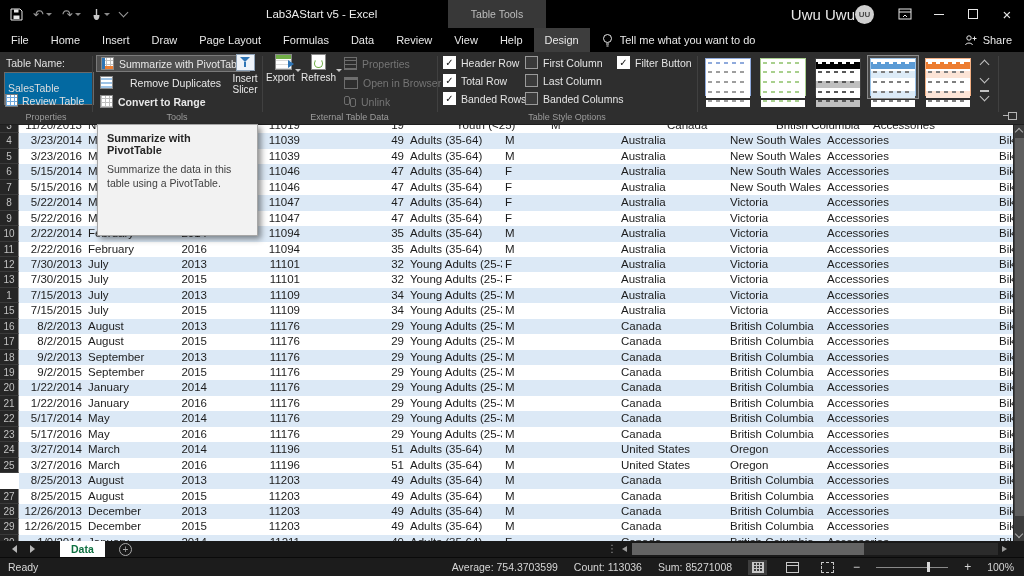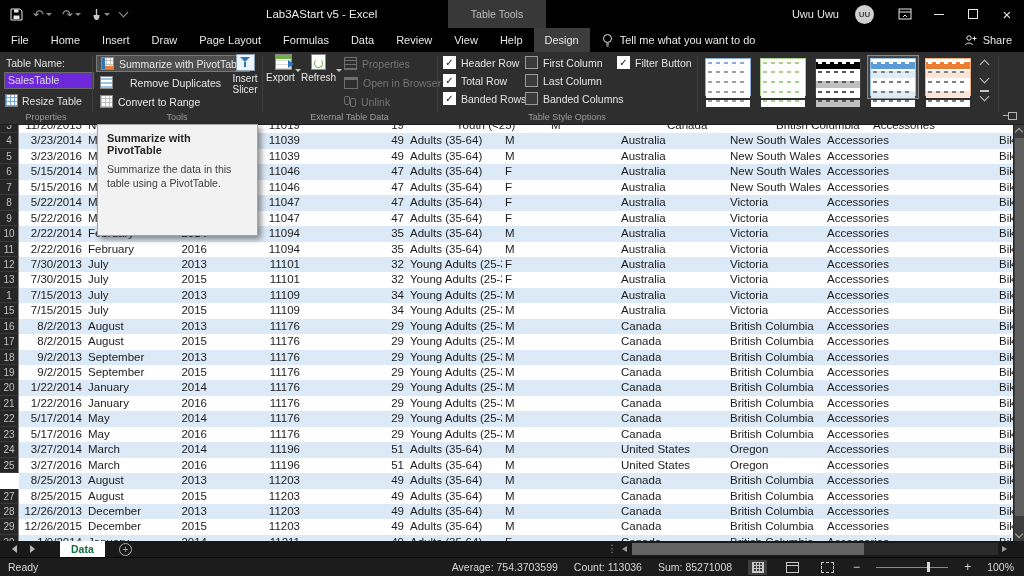--- a/index.html
+++ b/index.html
@@ -8,42 +8,42 @@
   
   .titlebar{position:absolute;left:0;top:0;width:1024px;height:28px;background:#000;}
   .qat{position:absolute;left:10px;top:0;height:28px;display:flex;align-items:center;gap:10px;}
   .qbtn{display:flex;align-items:center;gap:2px;color:#9A9A9A;font-size:13px;line-height:1;}
   .qbtn svg{display:block;}
   .mini-caret{width:0;height:0;border-left:3px solid transparent;border-right:3px solid transparent;border-top:3px solid #8A8A8A;}
   .doc-title{position:absolute;left:266px;top:0;height:28px;line-height:28px;color:#EDEDED;font-size:11.5px;}
   .ctx-box{position:absolute;left:448px;top:0;width:98px;height:28px;background:#383838;color:#BDBDBD;
            font-size:10.5px;text-align:center;line-height:28px;}
   .win-cluster{position:absolute;right:0;top:0;height:28px;display:flex;align-items:center;}
-  .user-name{color:#E8E8E8;font-size:11px;margin-right:16px;}
+  .user-name{color:#E8E8E8;font-size:15px;margin-right:0;}
   .avatar{width:19px;height:19px;border-radius:50%;background:#CFCFCF;color:#4A4A4A;font-size:8px;font-weight:bold;
           display:flex;align-items:center;justify-content:center;margin-right:14px;}
   .winbtn{width:34px;height:28px;display:flex;align-items:center;justify-content:center;color:#E8E8E8;}
   .mini-bar{width:10px;height:1px;background:#E8E8E8;}
   .restore-sq{width:8px;height:8px;border:1px solid #E8E8E8;position:relative;background:#000;}
   .restore-sq::before{content:'';position:absolute;left:2px;top:-4px;width:8px;height:8px;border:1px solid #E8E8E8;z-index:-1;}
   .close-x{font-size:15px;line-height:1;color:#E8E8E8;}
   
   .tabrow{position:absolute;left:0;top:28px;width:1024px;height:24px;background:#000;display:flex;align-items:stretch;}
   .tab{padding:0 11px;line-height:24px;font-size:11px;color:#E8E8E8;white-space:nowrap;}
   .tab.active{background:#3D3D3D;}
   .tellme{display:flex;align-items:center;gap:7px;margin-left:12px;color:#E8E8E8;font-size:11px;white-space:nowrap;}
   .share{margin-left:auto;display:flex;align-items:center;gap:5px;padding-right:12px;color:#E8E8E8;font-size:11px;}
   
   .ribbon{position:absolute;left:0;top:52px;width:1024px;height:73px;background:#2E2E2E;border-bottom:1px solid #1F1F1F;box-sizing:border-box;}
   .vdiv{position:absolute;top:4px;height:56px;width:1px;background:#404040;}
   .grp-label{position:absolute;top:60px;height:12px;font-size:9px;color:#9C9C9C;text-align:center;}
   .rlbl{font-size:10.5px;color:#E0E0E0;}
   .tn-label{position:absolute;left:6px;top:5px;}
-  .tn-input{position:absolute;left:4px;top:20px;width:82px;height:15px;background:#6d28d9;border:1px solid #6A6A6A;
-            color:#DDD;font-size:10.5px;line-height:15px;padding:0 3px;box-sizing:content-box;}
+  .tn-input{position:absolute;left:4px;top:20px;width:82px;height:15px;background:#0369a1;border:1px solid #6A6A6A;
+            color:#DDD;font-size:10.5px;line-height:15px;padding:8px 3px;box-sizing:content-box;}
   .resize-btn{position:absolute;left:5px;top:42px;display:flex;align-items:center;gap:4px;color:#E0E0E0;font-size:10.5px;}
   .toolbtn{position:absolute;left:96px;height:17px;display:flex;align-items:center;gap:5px;padding:0 4px;
            color:#E8E8E8;font-size:10.5px;white-space:nowrap;box-sizing:border-box;}
   .toolbtn.hl{background:#4F4F4F;border:1px solid #7A7A7A;}
   .toolbtn.dis{color:#757575;}
   .bigbtn{position:absolute;top:2px;width:34px;text-align:center;color:#E8E8E8;font-size:10px;line-height:11px;}
   .bigbtn .bicon{margin:0 auto 2px;}
   .caret-d{width:0;height:0;border-left:3.5px solid transparent;border-right:3.5px solid transparent;border-top:3.5px solid #C8C8C8;margin:2px auto 0;}
   
   .mi{width:13px;height:13px;box-sizing:border-box;flex:0 0 auto;}
@@ -236,34 +236,34 @@
       <span>Share</span>
     </div>
   </div>
 
   <div class="ribbon">
 
     <div class="rlbl tn-label">Table Name:</div>
     <div class="tn-input">SalesTable</div>
     <div class="resize-btn">
       <span class="mi ic-resize"></span>
-      <span>Resize Table</span>
+      <span>Review Table</span>
     </div>
     <div class="grp-label" style="left:0;width:92px;">Properties</div>
     <div class="vdiv" style="left:92px;"></div>
 
     <div class="toolbtn hl" style="top:3px;">
       <span class="mi ic-pivot"></span>
       <span>Summarize with PivotTable</span>
     </div>
     <div class="toolbtn" style="top:22px;gap:17px;">
       <span class="mi ic-dup"></span>
       <span>Remove Duplicates</span>
     </div>
-    <div class="toolbtn" style="top:41px;">
+    <div class="toolbtn" style="top:41px;font-weight:bold;">
       <span class="mi ic-range"></span>
       <span>Convert to Range</span>
     </div>
     <div class="bigbtn" style="left:228px;">
       <span class="ic-slicer bicon" style="display:block;"></span>
       <span>Insert Slicer</span>
     </div>
     <div class="grp-label" style="left:92px;width:170px;">Tools</div>
     <div class="vdiv" style="left:262px;"></div>
 

